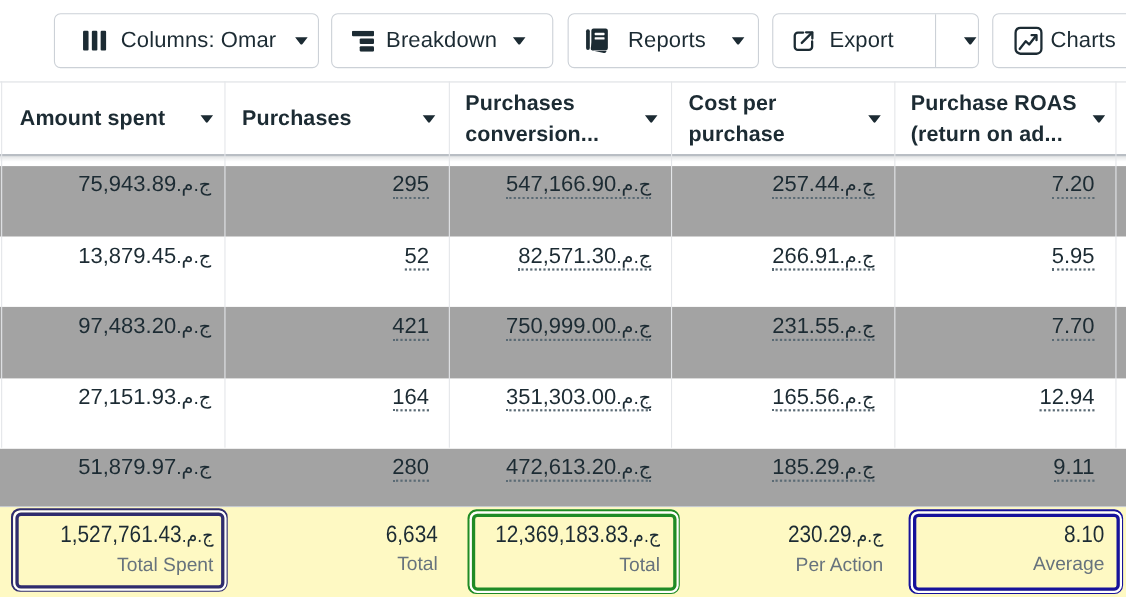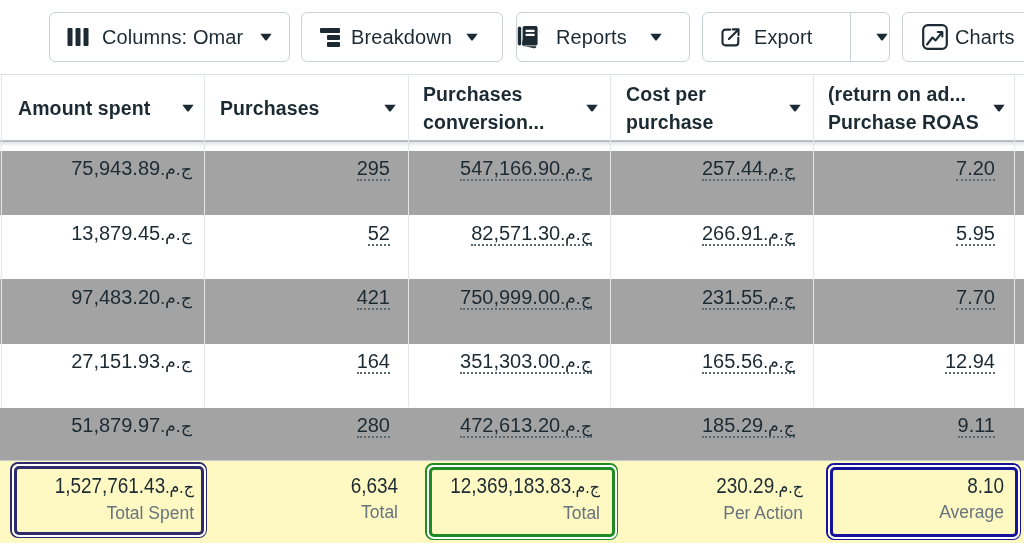--- a/index.html
+++ b/index.html
@@ -9,27 +9,27 @@
   
   .btn {
     position:absolute; top:12px; height:50px;
     border:1px solid #ccd1d7; border-radius:6px; background:#fff;
     display:flex; align-items:center; cursor:pointer;
     font-size:20px; color:#1c2b33; white-space:nowrap;
   }
   .btn .lbl { letter-spacing:.1px; }
   .btn svg.ic { flex:0 0 auto; }
   .caret { flex:0 0 auto; }
-  #btn-columns  { left:49px;  width:241px; padding-left:17px; }
+  #btn-columns  { left:49px;  width:241px; padding-left:17px;justify-content:center; }
   #btn-columns  .lbl { margin-left:13px; }
   #btn-columns  .caret { margin-left:16px; }
   #btn-breakdown{ left:301px; width:202px; padding-left:18px; }
   #btn-breakdown .lbl { margin-left:11px; }
   #btn-breakdown .caret { margin-left:13px; }
-  #btn-reports  { left:516px; width:174px; padding-left:0; }
+  #btn-reports  { left:516px; width:174px; padding-left:15px; }
   #btn-reports  .lbl { margin-left:14px; }
   #btn-reports  .caret { margin-left:22px; }
   #btn-export   { left:702px; width:188px; padding:0;gap:24px; }
   #btn-export .main { display:flex; align-items:center; width:133px; padding-left:17px; height:100%; }
   #btn-export .lbl { margin-left:13px; }
   #btn-export .split { width:1px; height:100%; background:#ccd1d7; }
   #btn-export .dd { flex:1; display:flex; align-items:center; justify-content:center; height:100%; }
   #btn-charts   { left:902px; width:162px; padding-left:19px; }
   #btn-charts   .lbl { margin-left:7px; }
 
@@ -167,22 +167,22 @@
   </div>
   <div class="th c3" style="padding-left:15px">
     <span class="hl">Purchases</span>
     <span class="hl">conversion...</span>
   </div>
   <div class="th c4" style="padding-left:15px">
     <span class="hl">Cost per</span>
     <span class="hl">purchase</span>
   </div>
   <div class="th c5" style="padding-left:15px">
+    <span class="hl">Purchase ROAS</span>
     <span class="hl">(return on ad...</span>
-    <span class="hl">Purchase ROAS</span>
   </div>
 
   <svg class="hcaret" style="left:180.5px" width="14" height="8" viewBox="0 0 14 8">
       <path d="M1.3 0.8 h11.4 l-4.7 6.1 a1.25 1.25 0 0 1 -2 0 Z" fill="#1c2b33"></path>
     </svg>
   <svg class="hcaret" style="left:383px" width="14" height="8" viewBox="0 0 14 8">
       <path d="M1.3 0.8 h11.4 l-4.7 6.1 a1.25 1.25 0 0 1 -2 0 Z" fill="#1c2b33"></path>
     </svg>
   <svg class="hcaret" style="left:585px" width="14" height="8" viewBox="0 0 14 8">
       <path d="M1.3 0.8 h11.4 l-4.7 6.1 a1.25 1.25 0 0 1 -2 0 Z" fill="#1c2b33"></path>

